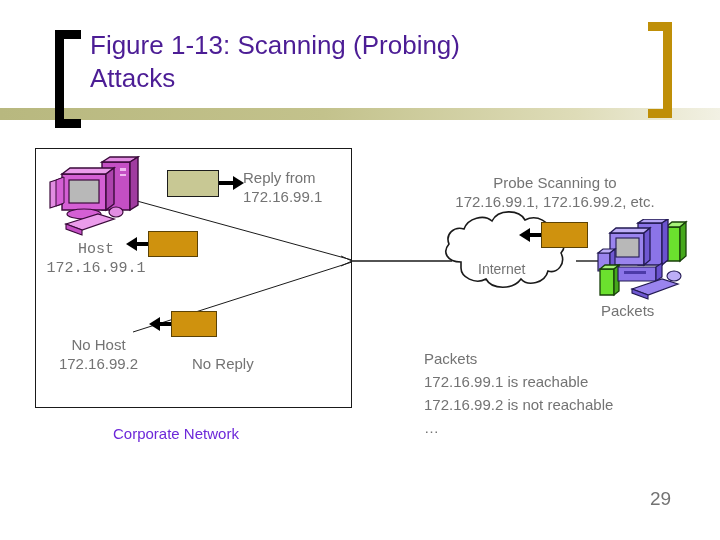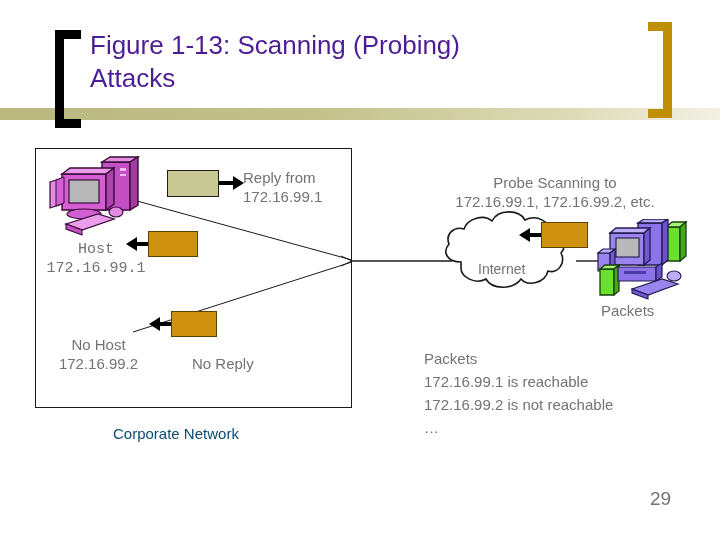--- a/index.html
+++ b/index.html
@@ -67,21 +67,21 @@
     height: 260px;
     border: 1.5px solid #1a1a1a;
     box-sizing: border-box;
     background: transparent;
   }
   #corporate-label {
     position: absolute;
     left: 113px;
     top: 424px;
     font-size: 15px;
-    color: #0c4a6e;
+    color: #6d28d9;
   }
 
   
   #line-layer {
     position: absolute;
     left: 0;
     top: 0;
     width: 720px;
     height: 540px;
     pointer-events: none;

